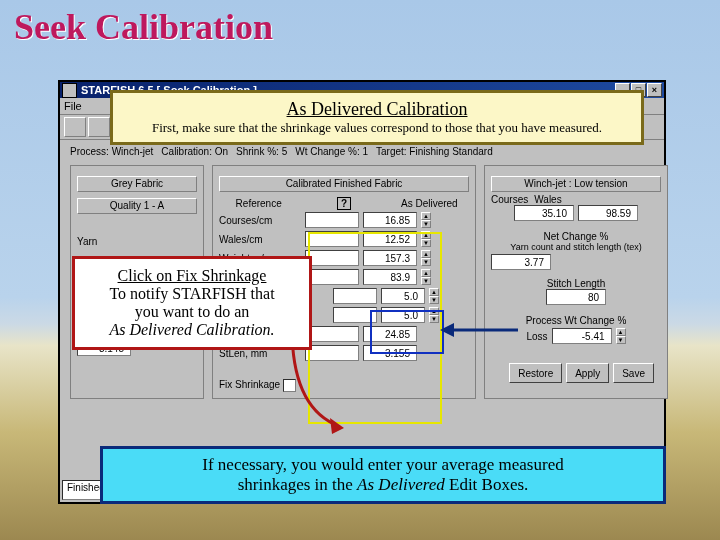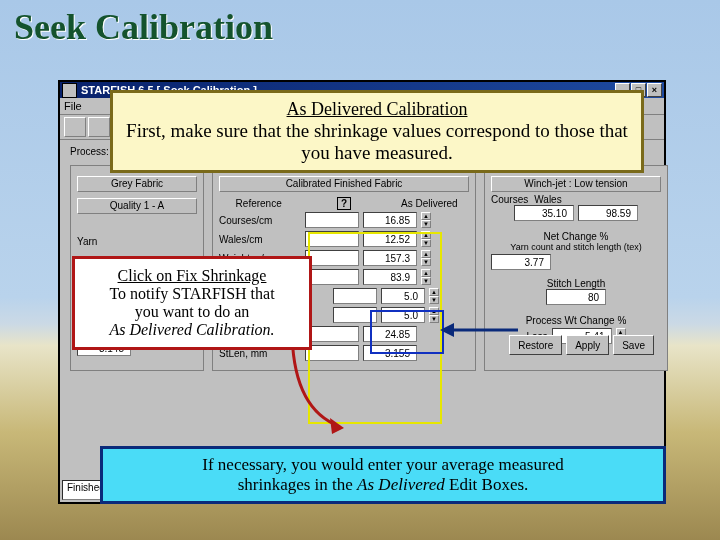--- a/index.html
+++ b/index.html
@@ -4,21 +4,21 @@
 <style>
   html,body{margin:0;padding:0;}
   body{
     width:720px;height:540px;
     font-family:"Times New Roman",serif;
     background:linear-gradient(to bottom,#a9c8e8 0%,#b9d3ec 55%,#cbd9e5 60%,#e8e4c8 64%,#c8b878 80%,#9c8850 100%);
     position:relative;overflow:hidden;
   }
   .slide-title{
     position:absolute;left:14px;top:6px;
-    font-size:36px;font-weight:bold;color:#14532d;
+    font-size:36px;font-weight:bold;color:#be185d;
     text-shadow:1px 1px 0 #fff;
   }
   .app-window{
     position:absolute;left:58px;top:80px;width:604px;height:420px;
     background:#c0c0c0;border:2px solid #000;font-family:"MS Sans Serif",Arial,sans-serif;
     font-size:10px;color:#000;
   }
   .titlebar{
     height:16px;background:linear-gradient(to right,#08216b,#1e4aa0);
     color:#fff;font-size:11px;font-weight:bold;display:flex;align-items:center;
@@ -39,21 +39,21 @@
   .subhdrs{display:flex;margin-top:6px;gap:6px;}
   .subhdrs .sh{flex:1;text-align:center;font-size:10px;}
   .field{display:flex;align-items:center;gap:4px;margin:3px 0;}
   .field label{width:82px;font-size:10px;text-align:left;}
   .valbox{height:14px;background:#fff;border:1px solid #808080;border-top-color:#404040;border-left-color:#404040;font-size:10px;text-align:right;padding:0 6px;display:flex;align-items:center;justify-content:flex-end;}
   .spin{width:10px;height:16px;display:flex;flex-direction:column;}
   .spin span{flex:1;background:#c0c0c0;border:1px solid #fff;border-right-color:#808080;border-bottom-color:#808080;font-size:6px;text-align:center;line-height:6px;}
   .annot{position:absolute;font-family:"Times New Roman",serif;text-align:center;z-index:10;}
   .annot1{left:110px;top:90px;width:520px;background:#fcf7c7;border:3px solid #7a6a1a;padding:6px 4px;}
   .annot1 .t{font-size:18px;text-decoration:underline;}
-  .annot1 .b{font-size:19px;}
+  .annot1 .b{font-size:13px;}
   .annot2{left:72px;top:256px;width:218px;background:#fff;border:3px solid #b01616;padding:8px;font-size:16px;}
   .annot2 .t{text-decoration:underline;}
   .annot2 .i{font-style:italic;}
   .annot3{left:100px;top:446px;width:540px;background:#4adcf7;border:3px solid #0a2a7a;padding:6px 10px;font-size:17px;}
   .annot3 .i{font-style:italic;}
   .hl-yellow{position:absolute;border:2px solid #e6e600;z-index:5;pointer-events:none;}
   .hl-blue{position:absolute;border:2px solid #1030c0;z-index:6;pointer-events:none;}
   .arrow{position:absolute;z-index:7;pointer-events:none;}
   .statusbar{position:absolute;left:2px;right:2px;bottom:2px;height:16px;background:#fff;border:1px inset #808080;font-size:10px;padding:1px 4px;}
   .rightbtns{position:absolute;right:10px;bottom:22px;display:flex;gap:4px;}
@@ -185,20 +185,24 @@
         <div class="field">
             <label>Count, Ne</label>
           <div class="valbox" style="width:40px"></div>
           <div class="valbox" style="width:40px">24.85</div>
         </div>
         <div class="field">
             <label>StLen, mm</label>
           <div class="valbox" style="width:40px"></div>
           <div class="valbox" style="width:40px">3.155</div>
         </div>
+        <div style="margin-top:18px;font-size:10px">
+          <span>Fix Shrinkage</span>
+          <span class="chk"></span>
+        </div>
       </div>
 
       <div class="groupbox" style="flex:0 0 170px">
         <div class="hdrbar">Winch-jet  :  Low tension</div>
         <div style="display:flex;gap:6px;font-size:10px;margin-top:2px">
           <span>Courses</span>
           <span>Wales</span>
         </div>
         <div style="display:flex;gap:4px;justify-content:center">
           <div class="valbox" style="width:46px">35.10</div>

